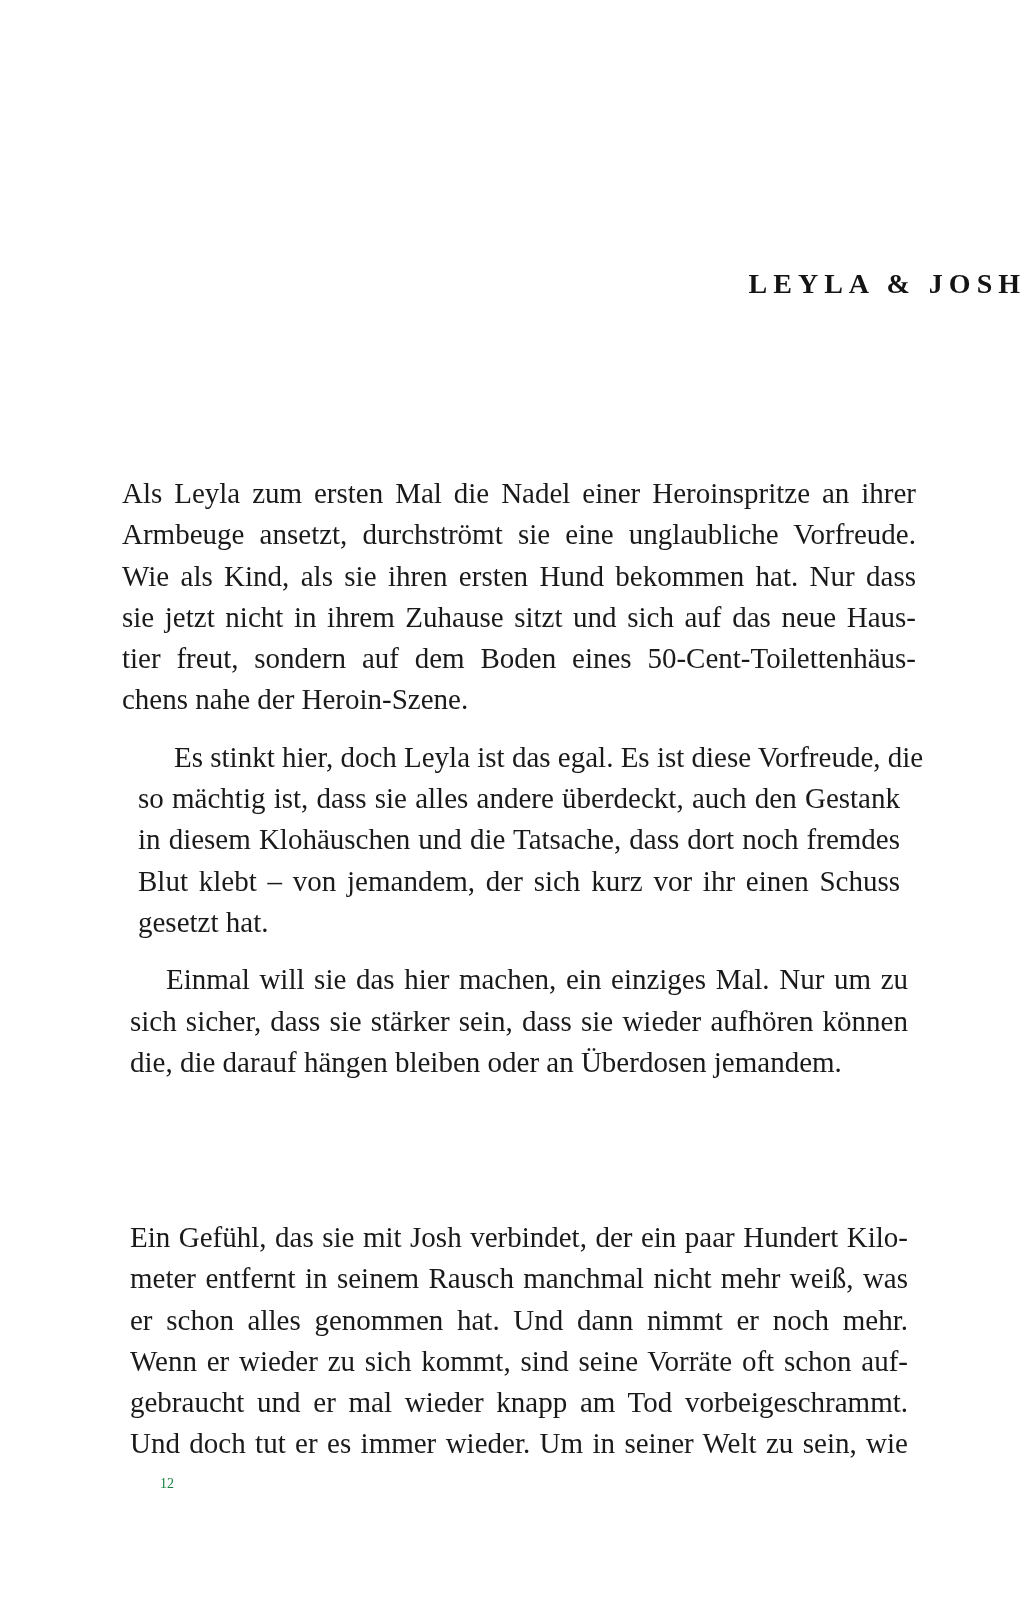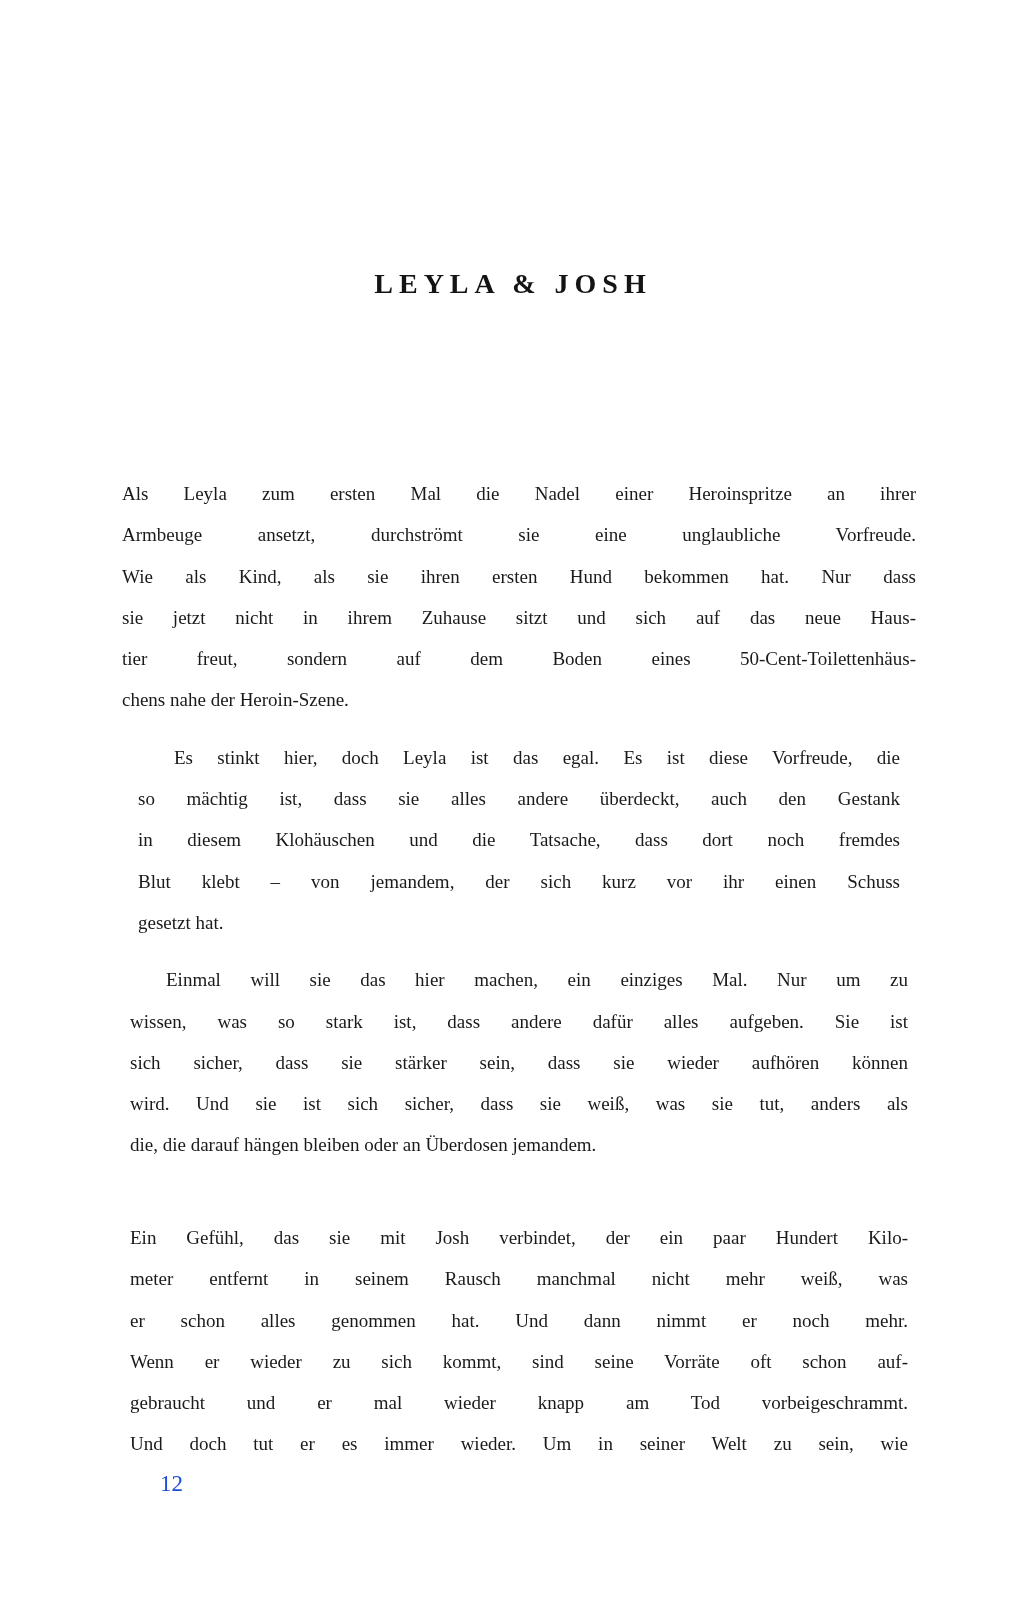--- a/index.html
+++ b/index.html
@@ -20,33 +20,33 @@
       left: 0; top: 0;
       width: 1026px;
       height: 1600px;
       background: #ffffff;
     }
     .chapter-title {
       position: absolute;
       left: 0;
       width: 1026px;
       top: 266px;
-      text-align: center;
+      text-align: right;
       font-family: "Liberation Serif", "DejaVu Serif", serif;
       font-weight: bold;
       font-size: 28px;
       letter-spacing: 6px;
       color: #141414;
       line-height: 36px;
     }
     .body-text {
       position: absolute;
       left: 122px;
       width: 794px;
-      font-size: 19px;
+      font-size: 29px;
       line-height: 41.3px;
       text-align: justify;
       color: #1a1a1a;
     }
     .section-1 { top: 473px; }
     .section-2 { top: 1209px; }
     .line {
       display: block;
       white-space: nowrap;
       text-align: justify;
@@ -57,23 +57,23 @@
     .line.last {
       text-align-last: left;
     }
     .line.indent {
       padding-left: 36px;
     }
     .page-number {
       position: absolute;
       left: 160px;
       top: 1470px;
-      font-size: 23px;
+      font-size: 14px;
       line-height: 28px;
-      color: #1d4ed8;
+      color: #15803d;
     }
   </style>
 </head>
 <body>
 
 <div class="page">
 
   <h1 class="chapter-title" style="margin:0;">LEYLA &amp; JOSH</h1>
 
   <div class="body-text section-1">
@@ -90,23 +90,21 @@
     <p style="margin:16px">
       <span class="line indent">Es stinkt hier, doch Leyla ist das egal. Es ist diese Vorfreude, die</span>
       <span class="line">so mächtig ist, dass sie alles andere überdeckt, auch den Gestank</span>
       <span class="line">in diesem Klohäuschen und die Tatsache, dass dort noch fremdes</span>
       <span class="line">Blut klebt – von jemandem, der sich kurz vor ihr einen Schuss</span>
       <span class="line last">gesetzt hat.</span>
     </p>
 
     <p style="margin:8px">
       <span class="line indent">Einmal will sie das hier machen, ein einziges Mal. Nur um zu</span>
-      <span class="line">wissen, was so stark ist, dass andere dafür alles aufgeben. Sie ist</span>
       <span class="line">sich sicher, dass sie stärker sein, dass sie wieder aufhören können</span>
-      <span class="line">wird. Und sie ist sich sicher, dass sie weiß, was sie tut, anders als</span>
       <span class="line last">die, die darauf hängen bleiben oder an Überdosen jemandem.</span>
     </p>
   </div>
 
   <div class="body-text section-2">
     <p style="margin:8px">
       <span class="line">Ein Gefühl, das sie mit Josh verbindet, der ein paar Hundert Kilo-</span>
       <span class="line">meter entfernt in seinem Rausch manchmal nicht mehr weiß, was</span>
       <span class="line">er schon alles genommen hat. Und dann nimmt er noch mehr.</span>
       <span class="line">Wenn er wieder zu sich kommt, sind seine Vorräte oft schon auf-</span>

